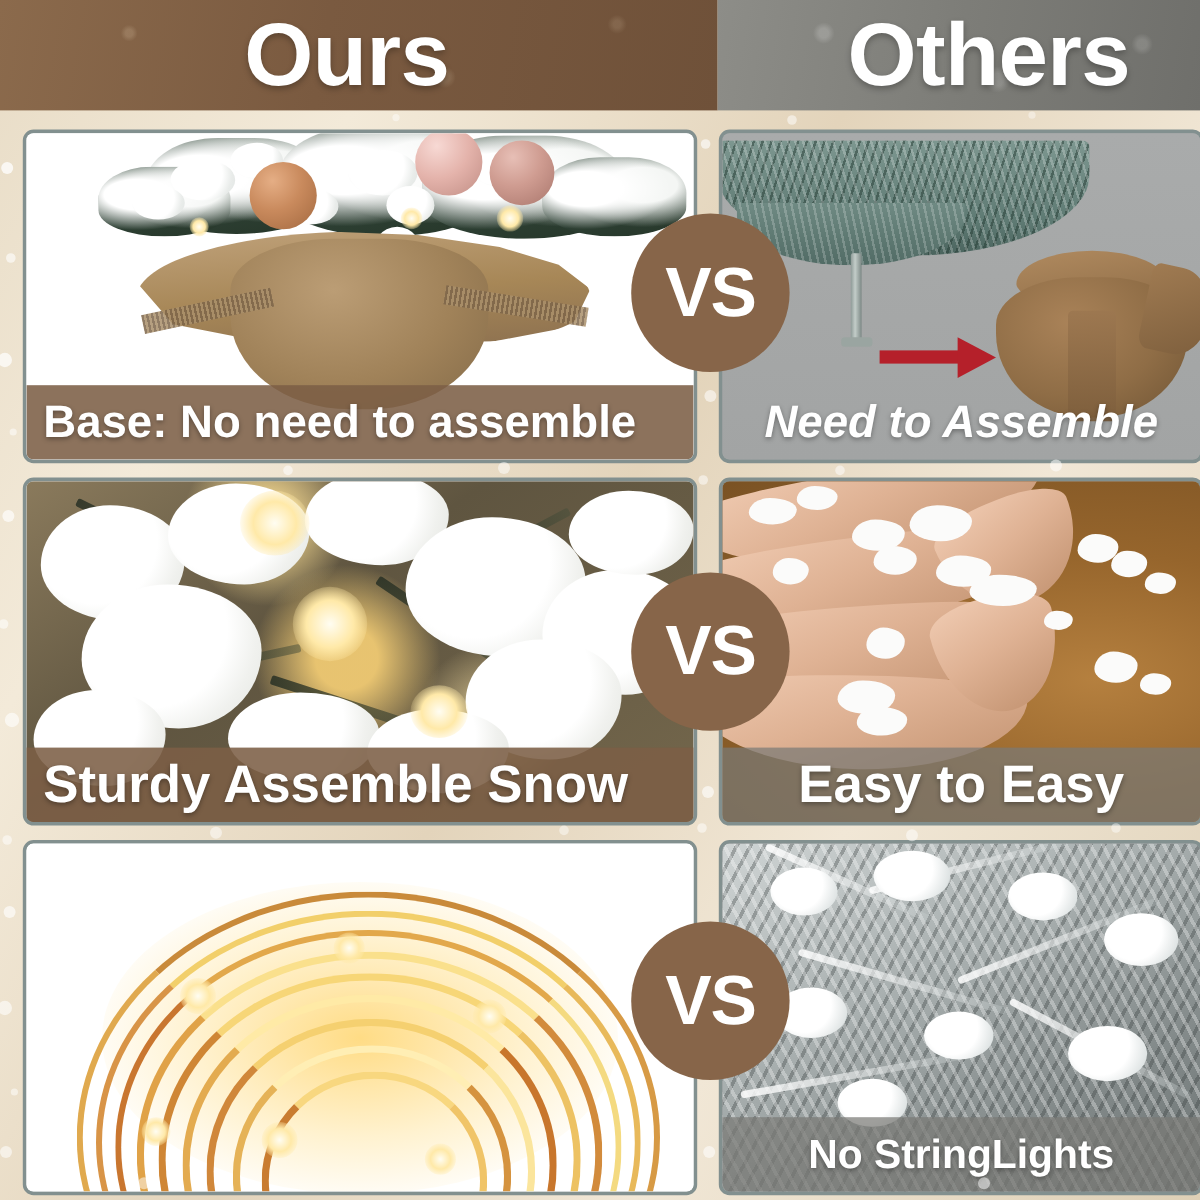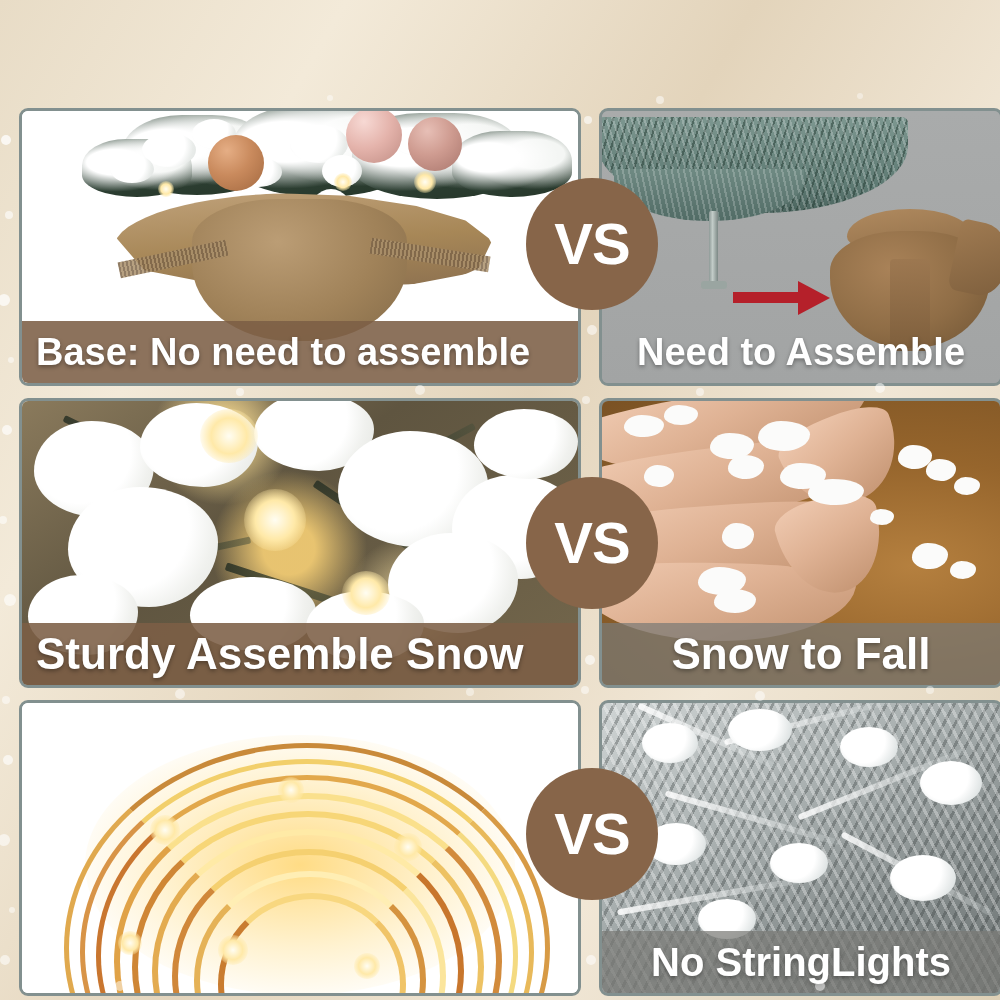--- a/index.html
+++ b/index.html
@@ -119,36 +119,36 @@
     bottom: 0;
     height: 62px;
     display: flex;
     align-items: center;
     z-index: 4;
     padding-left: 14px;
     box-sizing: border-box;
   }
   .caption-ours  { background: rgba(124,94,70,0.88); }
   .caption-other { background: rgba(122,122,118,0.72); justify-content: center; padding-left: 0; }
-  #row-0 .caption-other { background: rgba(160,162,162,0.0); }
+  #row-0 .caption-other { background: rgba(160,162,162,0.0); font-style: italic; }
 
   .caption-text {
     font-size: 40px;
     font-weight: bold;
     color: #ffffff;
     line-height: 1;
     white-space: nowrap;
     text-shadow: 0 2px 4px rgba(0,0,0,0.35);
   }
   #row-0 .caption-ours .caption-text { font-size: 38px; }
   #row-1 .caption-ours .caption-text { font-size: 44px; }
   #row-2 .caption-ours .caption-text { font-size: 44px; }
   #row-0 .caption-other .caption-text { font-size: 38px; }
   #row-1 .caption-other .caption-text { font-size: 44px; }
-  #row-2 .caption-other .caption-text { font-size: 40px; }
+  #row-2 .caption-other .caption-text { font-size: 34px; }
 
   
   .vs-badge {
     position: absolute;
     width: 132px;
     height: 132px;
     border-radius: 50%;
     background: #876549;
     display: flex;
     align-items: center;
@@ -359,20 +359,26 @@
     background: radial-gradient(circle at 40% 35%, #ffffff 0 50%, #dfe4e4 80%, rgba(223,228,228,0) 100%);
     border-radius: 50%;
   }
 </style>
 </head>
 <body>
 
 <div id="infographic">
 
   <div class="header">
+    <div class="header-half header-ours">
+      <div class="header-title">Ours</div>
+    </div>
+    <div class="header-half header-others">
+      <div class="header-title">Others</div>
+    </div>
   </div>
 
   <div class="row" id="row-0">
 
     <div class="card card-ours">
       <div class="card-image scene-base">
 
         <div class="tree-foliage" style="left:100px;top:4px;width:150px;height:80px;"></div>
         <div class="tree-foliage" style="left:210px;top:-6px;width:180px;height:92px;"></div>
         <div class="tree-foliage" style="left:330px;top:2px;width:170px;height:86px;"></div>
@@ -480,21 +486,21 @@
         <div class="flake" style="left:96px;top:166px;width:48px;height:28px;"></div>
         <div class="flake" style="left:112px;top:188px;width:42px;height:24px;"></div>
         <div class="flake" style="left:296px;top:44px;width:34px;height:24px;"></div>
         <div class="flake" style="left:324px;top:58px;width:30px;height:22px;"></div>
         <div class="flake" style="left:352px;top:76px;width:26px;height:18px;"></div>
         <div class="flake" style="left:310px;top:142px;width:36px;height:26px;"></div>
         <div class="flake" style="left:348px;top:160px;width:26px;height:18px;"></div>
         <div class="flake" style="left:268px;top:108px;width:24px;height:16px;"></div>
       </div>
       <div class="caption caption-other">
-        <span class="caption-text">Snow to Fall</span>
+        <span class="caption-text">Easy to Easy</span>
       </div>
     </div>
   </div>
 
   <div class="row" id="row-2">
 
     <div class="card card-ours">
       <div class="card-image scene-lights">
         <div class="coil-glow"></div>
         <div class="coil-ring" style="left:42px;top:40px;width:476px;height:400px;border-width:5px;border-top-color:#c98a3a;border-left-color:#e0a94e;border-right-color:#d79a45;"></div>

